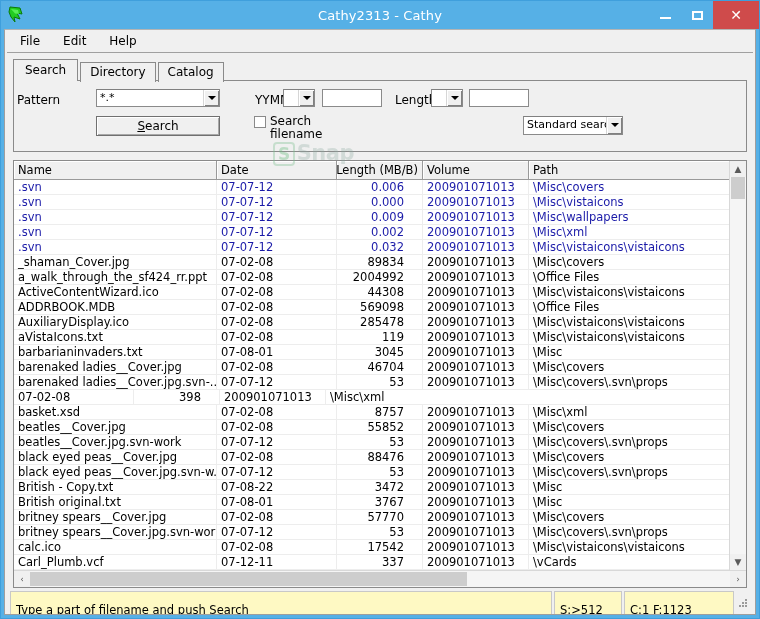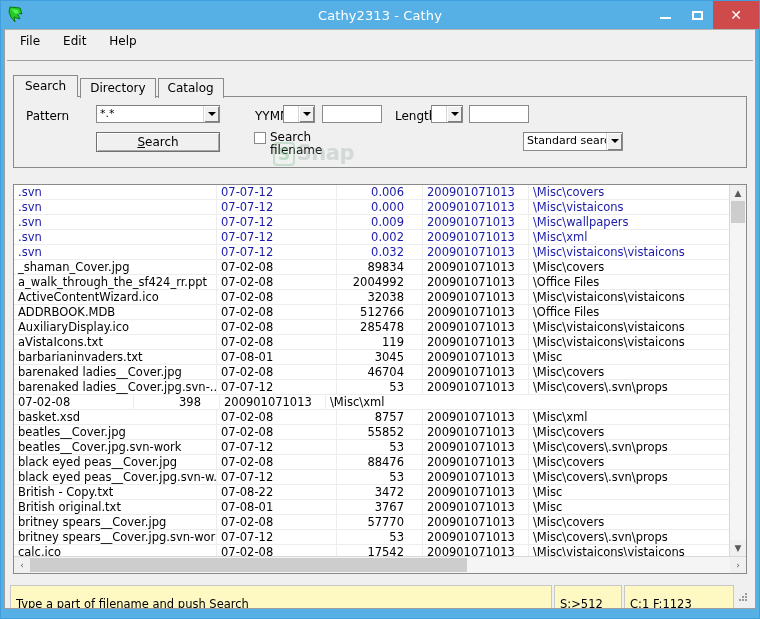--- a/index.html
+++ b/index.html
@@ -68,28 +68,27 @@
   .wc.close {
     width: 46px;
     background: #cf4b4b;
     font-size: 14px;
   }
   .glyph-min { width: 11px; height: 2px; background: #fff; margin-top:6px;}
   .glyph-max { width: 11px; height: 9px; border: 2px solid #fff; box-sizing: border-box;}
   
   .client {
     flex: 1 1 auto;
-    margin: 0 3px 9px 3px;
+    margin: 0 3px 3px 3px;
     background: #f0f0f0;
     border: 1px solid #9e9e9e;
     border-top: 1px solid #b4b4b4;
     display: flex;
     flex-direction: column;
     overflow: hidden;
-    gap: 8px;
   }
   .menubar {
     height: 21px;
     flex: 0 0 21px;
     background: #f0f0f0;
     display: flex;
     align-items: center;
     padding-left: 10px;
     border-bottom: 1px solid #f0f0f0;
   }
@@ -446,21 +445,21 @@
     <div class="menusep"></div>
 
     <div class="tabwrap">
       <div class="tabstrip">
         <div class="tab active">Search</div>
         <div class="tab">Directory</div>
         <div class="tab">Catalog</div>
       </div>
       <div class="tabbody">
 
-        <div class="lbl" style="left:12px; top:12px;">Pattern</div>
+        <div class="lbl" style="left:3px; top:12px;">Pattern</div>
 
         <div class="combo" style="left:82px; top:8px; width:124px; height:18px;">
           <span class="cval">*.*</span>
           <span class="carrow">
               <i></i>
             </span>
         </div>
 
         <div class="lbl" style="left:241px; top:12px;">YYMMDD</div>
 
@@ -502,20 +501,27 @@
               <i></i>
             </span>
         </div>
 
       </div>
     </div>
 
     <div class="listarea">
       <div class="listinner">
         <div class="listcolumnarea">
+          <div class="headerrow">
+            <div class="hcell c-name">Name</div>
+            <div class="hcell c-date">Date</div>
+            <div class="hcell c-len num">Length (MB/B)</div>
+            <div class="hcell c-vol">Volume</div>
+            <div class="hcell c-path">Path</div>
+          </div>
           <div class="rows" id="rows">
               <div class="row blue">
                 <div class="cell c-name">.svn</div>
                 <div class="cell c-date">07-07-12</div>
                 <div class="cell c-len num">0.006</div>
                 <div class="cell c-vol">200901071013</div>
                 <div class="cell c-path">\Misc\covers</div>
               </div>
               <div class="row blue">
                 <div class="cell c-name">.svn</div>
@@ -555,28 +561,28 @@
               <div class="row">
                 <div class="cell c-name">a_walk_through_the_sf424_rr.ppt</div>
                 <div class="cell c-date">07-02-08</div>
                 <div class="cell c-len num">2004992</div>
                 <div class="cell c-vol">200901071013</div>
                 <div class="cell c-path">\Office Files</div>
               </div>
               <div class="row">
                 <div class="cell c-name">ActiveContentWizard.ico</div>
                 <div class="cell c-date">07-02-08</div>
-                <div class="cell c-len num">32038</div>
+                <div class="cell c-len num">44308</div>
                 <div class="cell c-vol">200901071013</div>
                 <div class="cell c-path">\Misc\vistaicons\vistaicons</div>
               </div>
               <div class="row">
                 <div class="cell c-name">ADDRBOOK.MDB</div>
                 <div class="cell c-date">07-02-08</div>
-                <div class="cell c-len num">512766</div>
+                <div class="cell c-len num">569098</div>
                 <div class="cell c-vol">200901071013</div>
                 <div class="cell c-path">\Office Files</div>
               </div>
               <div class="row">
                 <div class="cell c-name">AuxiliaryDisplay.ico</div>
                 <div class="cell c-date">07-02-08</div>
                 <div class="cell c-len num">285478</div>
                 <div class="cell c-vol">200901071013</div>
                 <div class="cell c-path">\Misc\vistaicons\vistaicons</div>
               </div>

